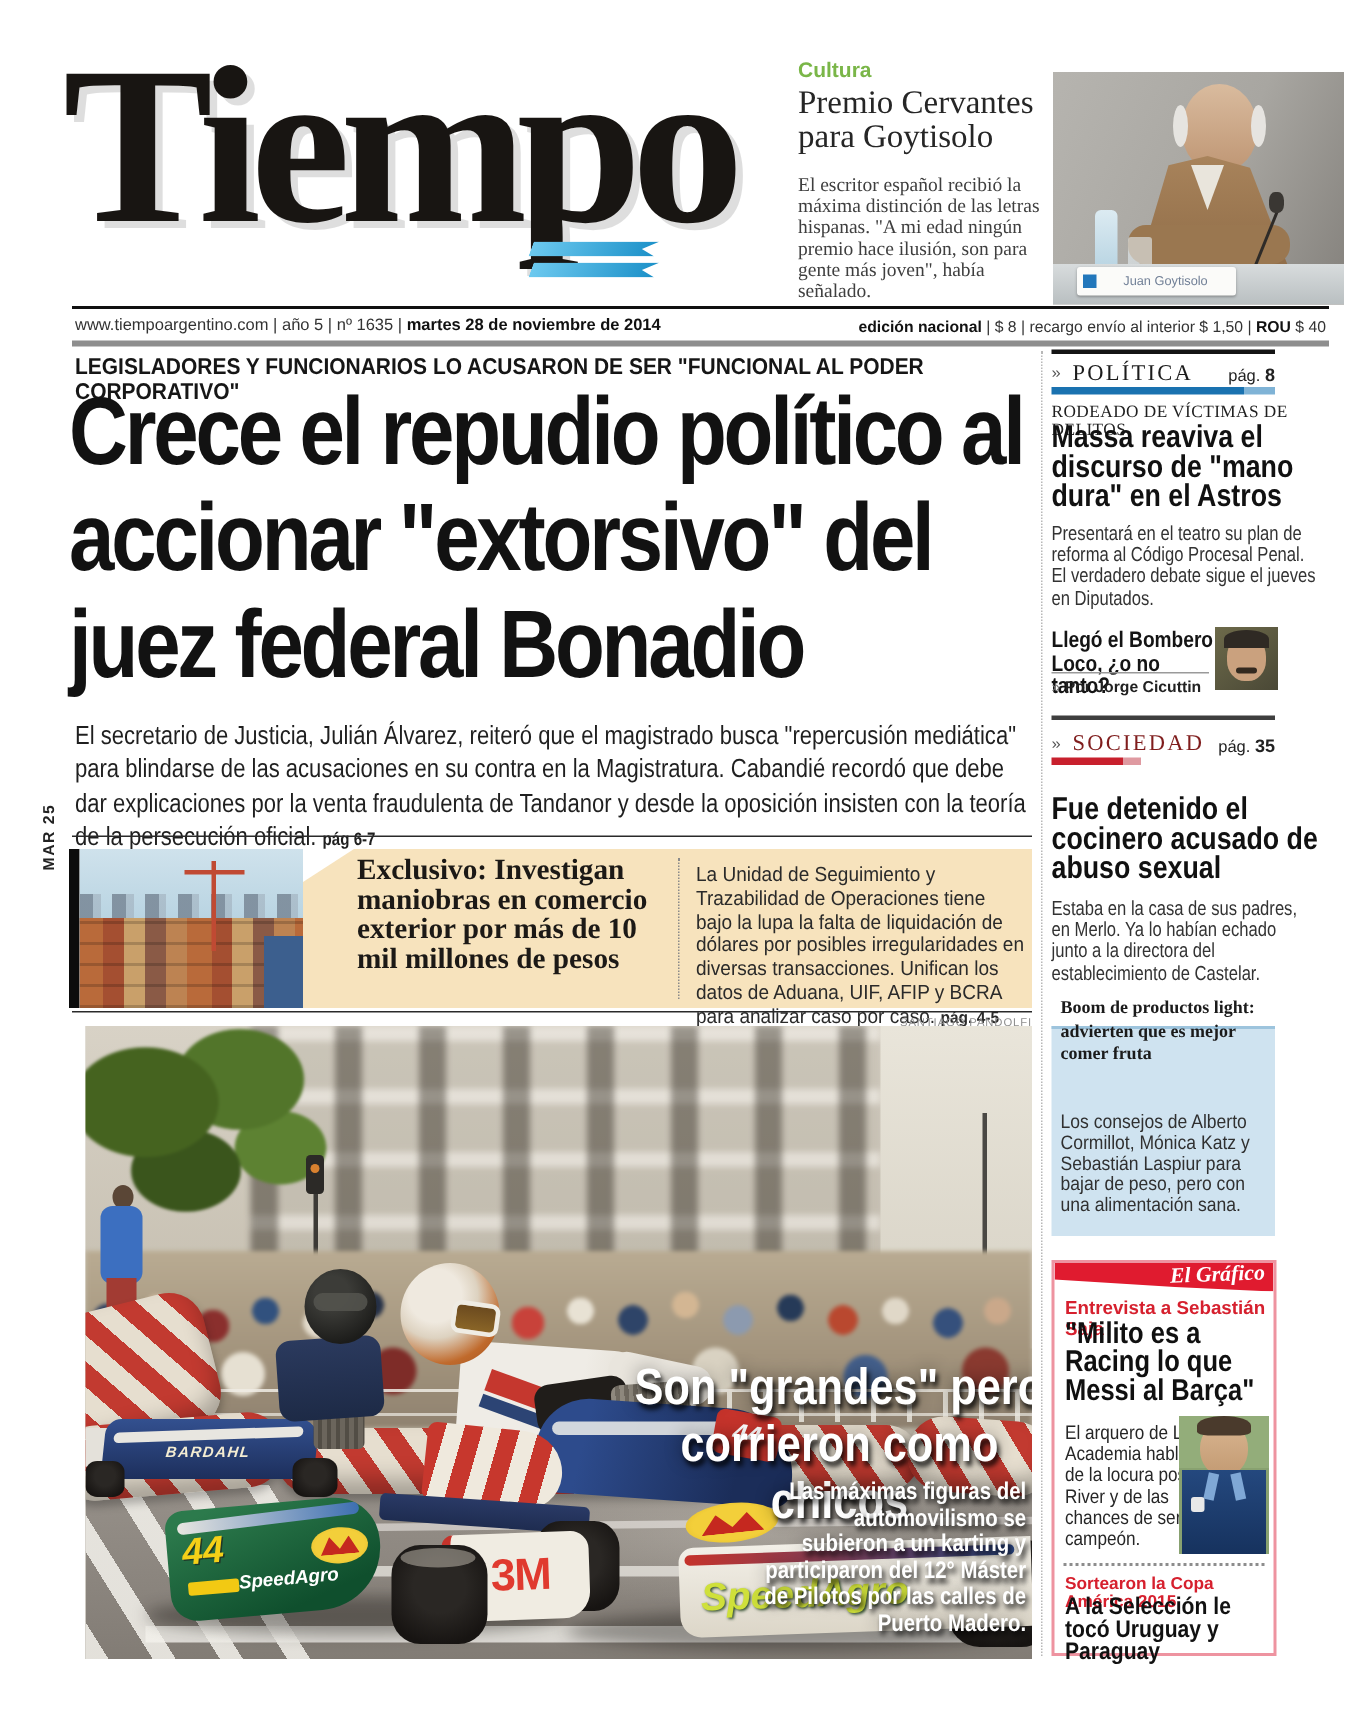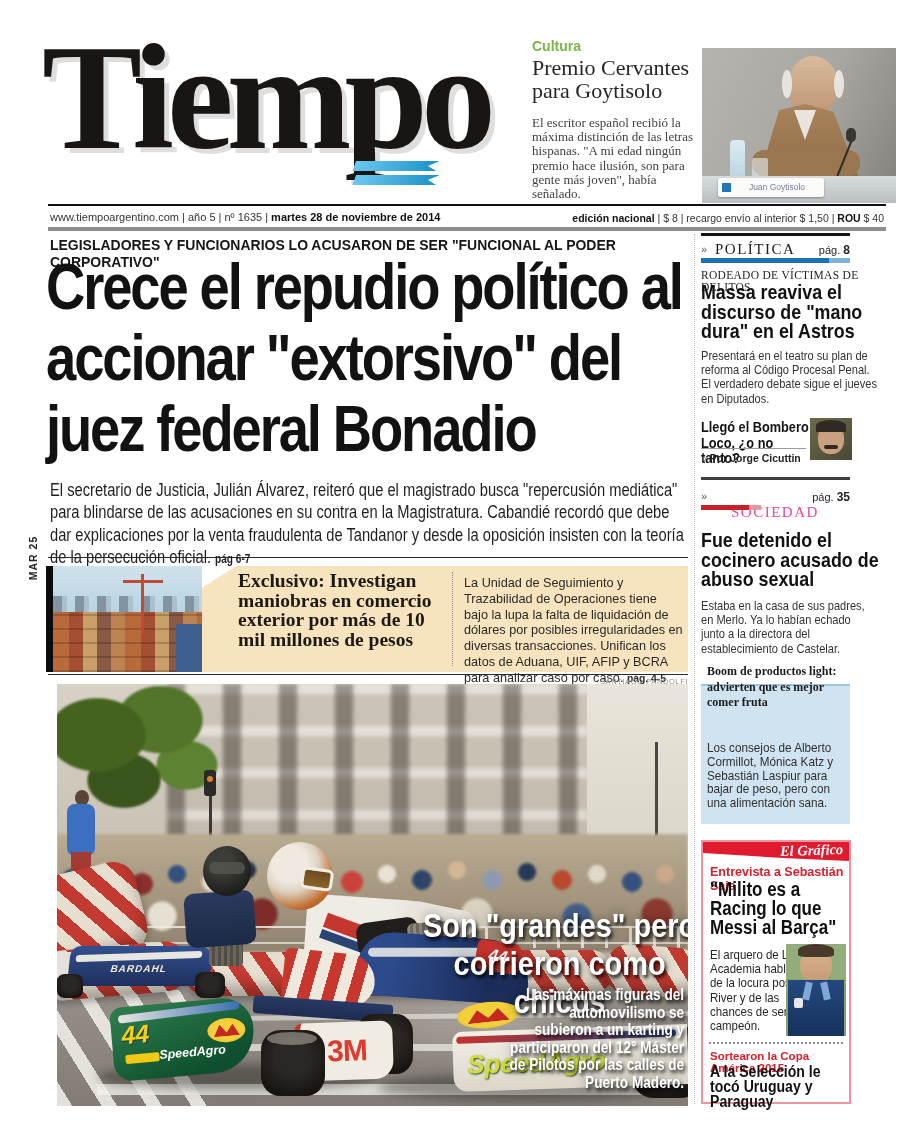--- a/index.html
+++ b/index.html
@@ -235,21 +235,21 @@
   </div>
   <div class="abs" style="left:701px;top:448px;width:105px;height:1px;background:#9a9a9a;"></div>
   <div class="abs" style="left:701px;top:452px;font-size:10.5px;color:#222;">
     <span style="color:#777;">»</span>
     <span style="font-weight:bold;">Por Jorge Cicuttin</span>
   </div>
   <div class="abs" style="left:701px;top:477px;width:149px;height:3px;background:#3f3f3f;"></div>
 
   <div class="abs" style="left:701px;top:488px;width:149px;height:16px;">
     <span class="abs" style="left:0;top:2px;font-size:11px;color:#555;">»</span>
-    <span class="abs serif" style="left:14px;top:16px;font-size:15px;letter-spacing:1.5px;color:#ec4899;margin-left:16px;">SOCIEDAD</span>
+    <span class="abs serif" style="left:14px;top:0;font-size:15px;letter-spacing:1.5px;color:#7f1d1d;">SOCIEDAD</span>
     <span class="abs" style="right:0;top:2px;font-size:11px;color:#222;">
       <span>pág. </span><span style="font-weight:bold;font-size:12px;">35</span>
     </span>
   </div>
   <div class="abs" style="left:701px;top:505px;width:149px;height:5px;background:linear-gradient(90deg,#c8202d 0 32%,#df9aa1 32% 40%,rgba(0,0,0,0) 40%);"></div>
   <div class="abs cnd" style="left:701px;top:530px;width:212px;font-size:21px;line-height:19.5px;font-weight:bold;color:#111;transform:scaleX(0.85);">Fue detenido el cocinero acusado de abuso sexual</div>
   <div class="abs cnd" style="left:701px;top:599px;width:200px;font-size:13.5px;line-height:14.2px;color:#333;transform:scaleX(0.82);">Estaba en la casa de sus padres, en Merlo. Ya lo habían echado junto a la directora del establecimiento de Castelar.</div>
 
   <div class="abs" style="left:701px;top:684px;width:149px;height:140px;background:#cfe3f0;border-top:2px solid #9dc4dd;"></div>
   <div class="abs serif" style="left:707px;top:664px;width:140px;font-size:12px;line-height:15.5px;font-weight:bold;color:#1b1b1b;">Boom de productos light: advierten que es mejor comer fruta</div>

